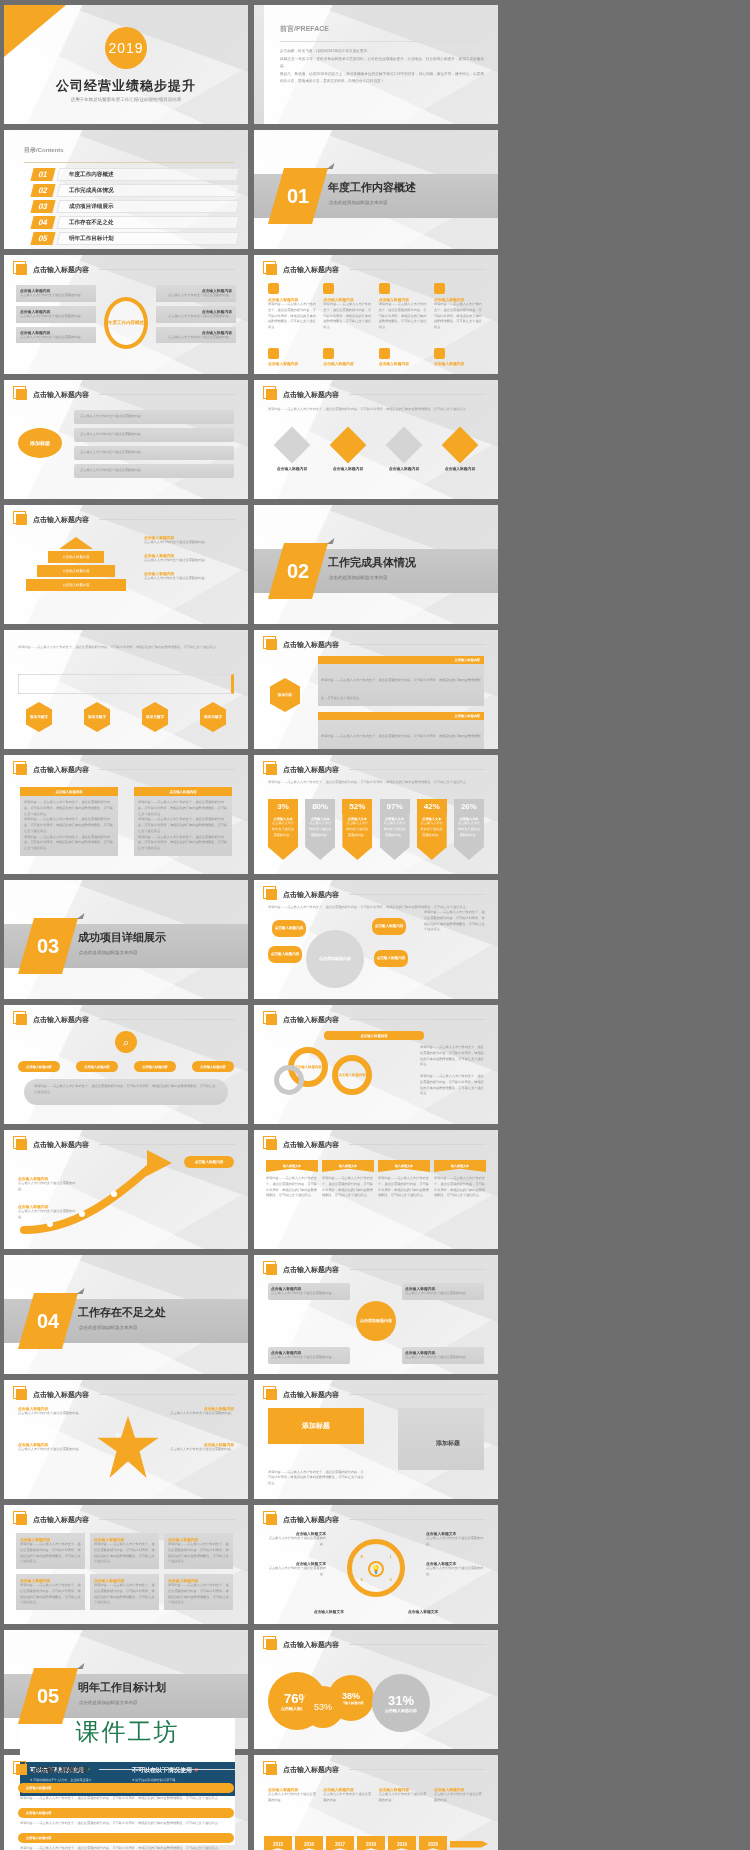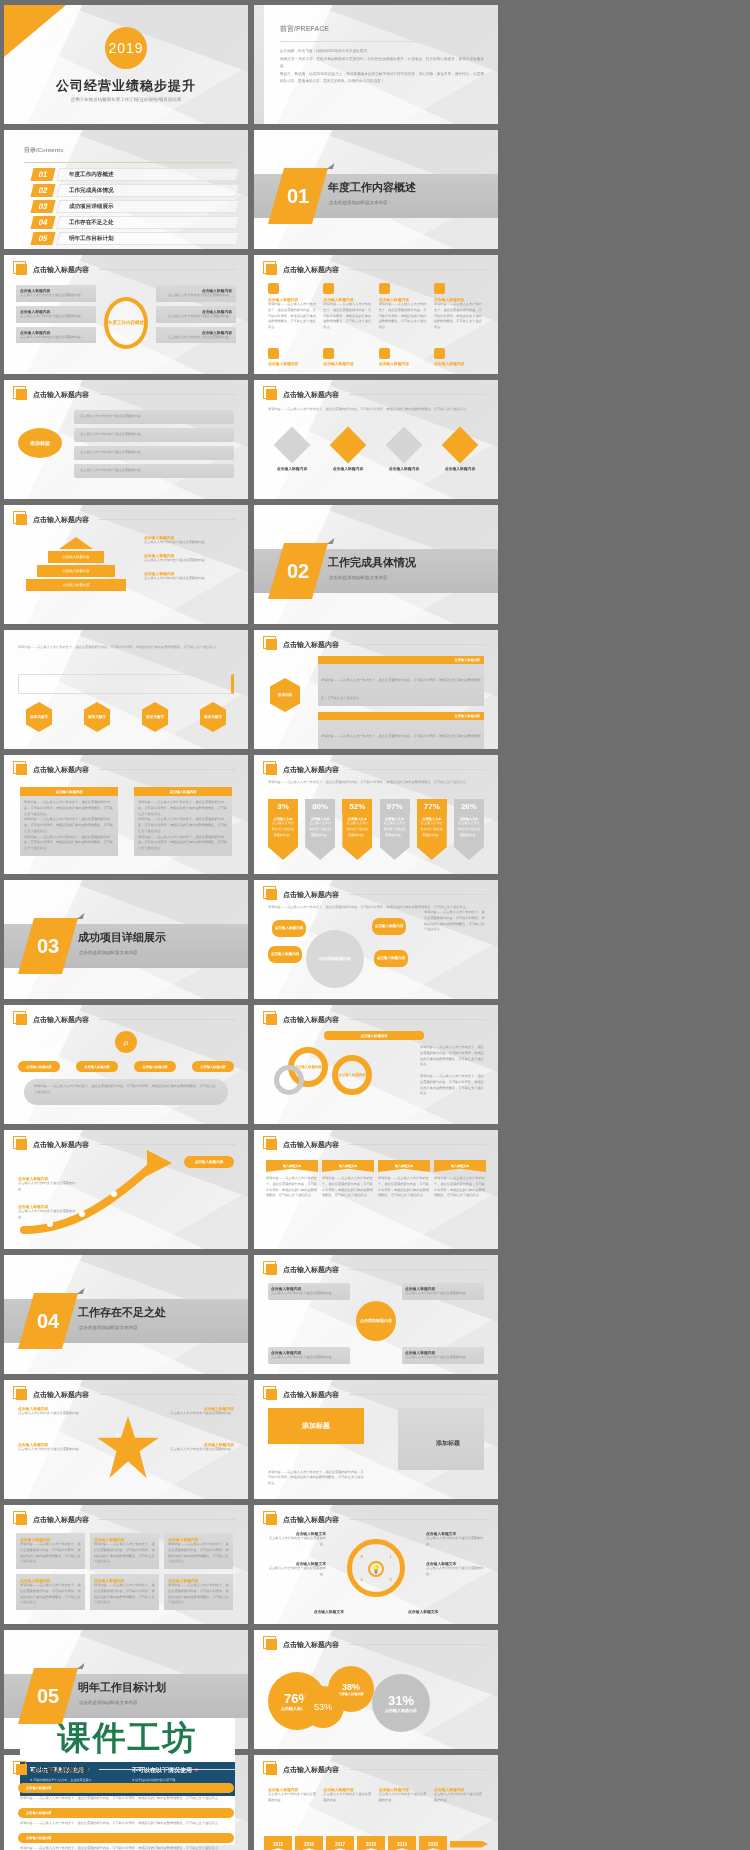--- a/index.html
+++ b/index.html
@@ -78,21 +78,21 @@
   .pill{border-radius:7px;background:#f5a623;color:#fff;font-size:3.6px;font-weight:bold;display:flex;align-items:center;justify-content:center;}
 
   
   .pct-col{width:30px;}
   .pct-top{height:15px;display:flex;align-items:center;justify-content:center;font-size:8px;font-weight:bold;color:#fff;}
   .pct-bd{clip-path:polygon(0 0,100% 0,100% 72%,50% 100%,0 72%);height:46px;padding-top:3px;text-align:center;}
 
   
   .banner{position:absolute;left:20px;top:1690px;width:215px;height:155px;background:#fff;}
   .bn-badge{position:absolute;top:12px;left:52px;background:#7a7a7a;color:#fff;font-size:7px;padding:2px 7px;border-radius:8px;font-weight:bold;}
-  .bn-big{position:absolute;top:26px;left:0;width:100%;text-align:center;font-size:33px;font-weight:bold;color:#1f7a4d;letter-spacing:2px;}
+  .bn-big{position:absolute;top:26px;left:0;width:100%;text-align:center;font-size:24px;font-weight:normal;color:#1f7a4d;letter-spacing:2px;}
   .bn-bar{position:absolute;top:72px;left:0;width:100%;height:34px;background:#1b4f72;}
   .bn-col{position:absolute;top:76px;font-size:6px;font-weight:bold;color:#fff;}
   .bn-li{position:absolute;font-size:3px;color:#cfe0ee;line-height:1.9;}
   .chk{color:#3ec46d;} .xmk{color:#e05c4a;}
 </style>
 </head>
 <body>
 
 <div class="grid">
 
@@ -450,21 +450,21 @@
             </div>
           </div>
       <div class="pct-col">
             <div class="pct-top" style="background:#c9c9c9">97%</div>
             <div class="pct-bd" style="background:#c9c9c9">
               <div class="wtxt" style="font-size:3.2px">点击输入文本</div>
               <div class="ptxt" style="color:#fff;padding:0 3px;">点击输入人本控件内文字描述您需要的内容。</div>
             </div>
           </div>
       <div class="pct-col">
-            <div class="pct-top" style="background:#f5a623">77%</div>
+            <div class="pct-top" style="background:#f5a623">42%</div>
             <div class="pct-bd" style="background:#f5a623">
               <div class="wtxt" style="font-size:3.2px">点击输入文本</div>
               <div class="ptxt" style="color:#fff6e6;padding:0 3px;">点击输入人本控件内文字描述您需要的内容。</div>
             </div>
           </div>
       <div class="pct-col">
             <div class="pct-top" style="background:#c9c9c9">26%</div>
             <div class="pct-bd" style="background:#c9c9c9">
               <div class="wtxt" style="font-size:3.2px">点击输入文本</div>
               <div class="ptxt" style="color:#fff;padding:0 3px;">点击输入人本控件内文字描述您需要的内容。</div>
@@ -782,21 +782,21 @@
       <div class="inner">
     <div class="hdr">
           <span class="sq"></span>
           <span class="t">点击输入标题内容</span>
           <span class="rule"></span>
         </div>
     <div class="ring" style="position:absolute;top:42px;left:14px;width:58px;height:58px;flex-direction:column;">
       <span style="font-size:13px;">76%</span>
       <span style="font-size:4px;">点击输入标题内容</span>
     </div>
-    <div class="ring" style="position:absolute;top:36px;left:74px;width:46px;height:46px;flex-direction:column;">
+    <div class="ring" style="position:absolute;top:45px;left:74px;width:46px;height:46px;flex-direction:column;">
       <span style="font-size:9px;">38%</span>
       <span style="font-size:3.2px;">点击输入标题内容</span>
     </div>
     <div style="position:absolute;top:56px;left:48px;width:42px;height:42px;border-radius:50%;background:#f5a623;display:flex;align-items:center;justify-content:center;color:#fff;font-size:9px;font-weight:normal;">53%</div>
     <div style="position:absolute;top:44px;left:118px;width:58px;height:58px;border-radius:50%;background:#c2c2c2;display:flex;flex-direction:column;align-items:center;justify-content:center;color:#fff;font-weight:bold;">
       <span style="font-size:13px;">31%</span>
       <span style="font-size:4px;">点击输入标题内容</span>
     </div>
   </div>
     </div>

